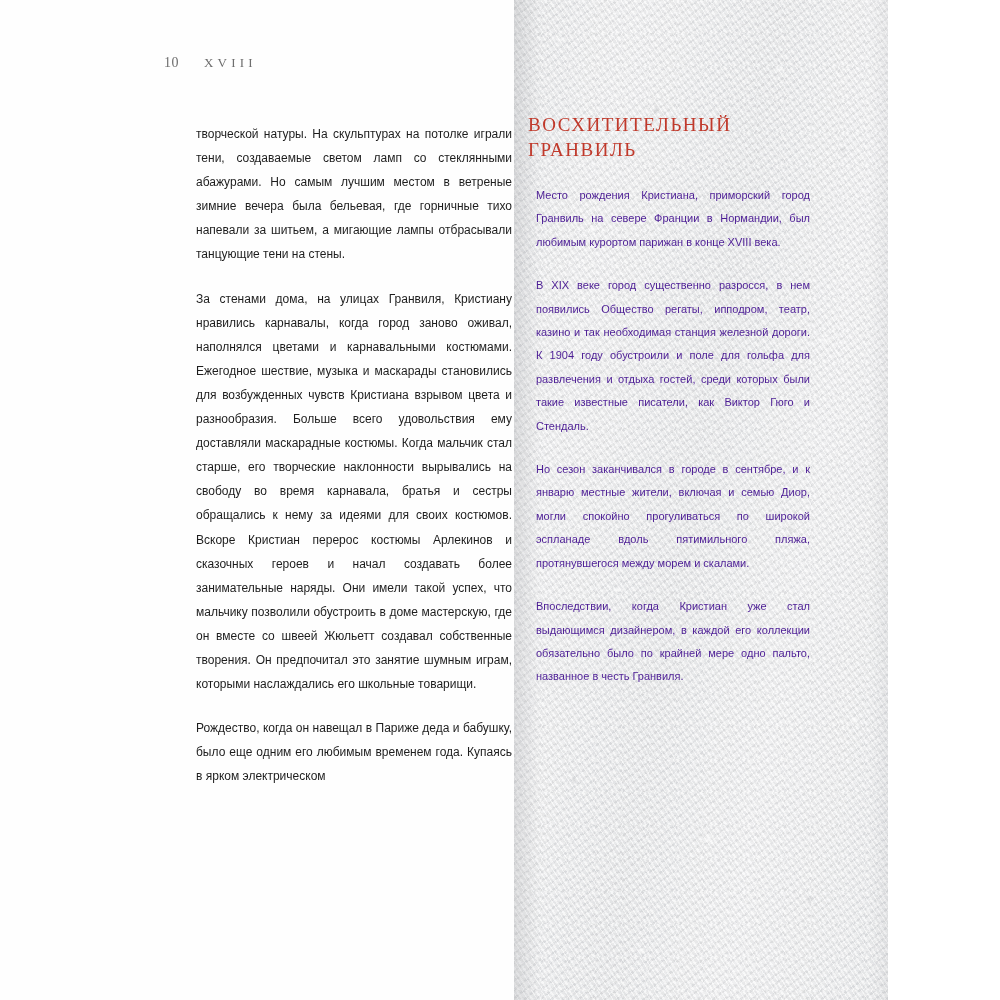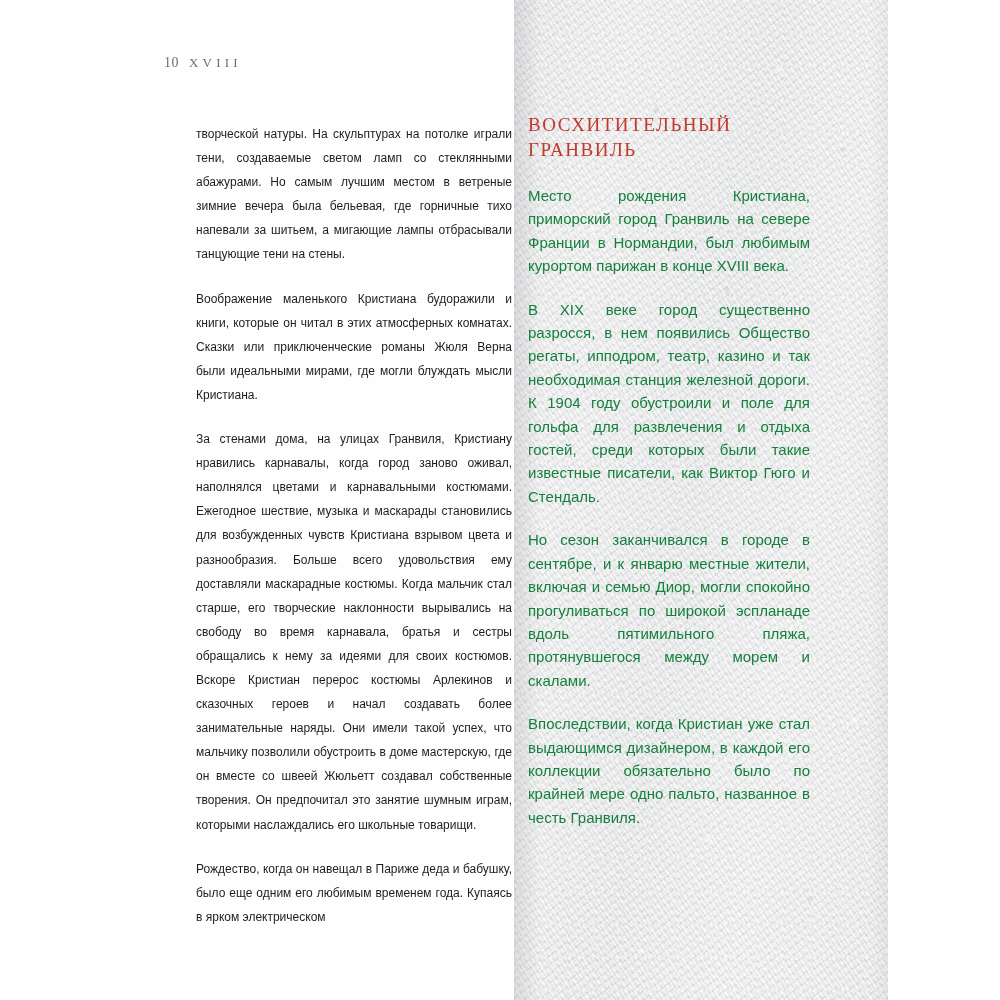--- a/index.html
+++ b/index.html
@@ -97,21 +97,21 @@
     pointer-events: none;
   }
 
   
   #running-head {
     position: absolute;
     left: 164px;
     top: 55px;
     display: flex;
     align-items: center;
-    gap: 10px;
+    gap: 25px;
     font-family: "Liberation Serif", serif;
     color: #6e6e6e;
   }
   #running-head .folio {
     font-size: 14px;
     letter-spacing: .5px;
   }
   #running-head .brand {
     font-size: 13px;
     letter-spacing: 4.2px;
@@ -147,25 +147,25 @@
     margin: 0 0 22px 0;
     font-family: "Liberation Serif", serif;
     font-size: 19px;
     line-height: 25px;
     letter-spacing: 1.5px;
     font-weight: 400;
     color: #c0392b;
     text-transform: uppercase;
   }
   #right-column p {
-    margin: 0 0 20px 0;
+    margin: 0 0 20px 8px;
     font-family: "Liberation Sans", sans-serif;
-    font-size: 15px;
+    font-size: 11px;
     line-height: 23.4px;
-    color: #15803d;
+    color: #4c1d95;
     text-align: justify;
     text-justify: inter-word;
     hyphens: manual;
   }
   #right-column p:last-child { margin-bottom: 0; }
 </style>
 </head>
 <body>
 
 <div id="spread">
@@ -173,21 +173,20 @@
   <div id="left-page"></div>
   <div id="right-page"></div>
 
   <div id="running-head">
     <span class="folio">10</span>
     <span class="brand">XVIII</span>
   </div>
 
   <div id="left-column">
     <p>творческой натуры. На скульптурах на потолке играли тени, создаваемые светом ламп со стеклянными абажурами. Но самым лучшим местом в ветреные зимние вечера была бельевая, где горничные тихо напевали за шитьем, а мигающие лампы отбрасывали танцующие тени на стены.</p>
-    <p>Воображение маленького Кристиана будоражили и книги, которые он читал в этих атмосферных комнатах. Сказки или приключенческие романы Жюля Верна были идеальными мирами, где могли блуждать мысли Кристиана.</p>
     <p>За стенами дома, на улицах Гранвиля, Кристиану нравились карнавалы, когда город заново оживал, наполнялся цветами и карнавальными костюмами. Ежегодное шествие, музыка и маскарады становились для возбужденных чувств Кристиана взрывом цвета и разнообразия. Больше всего удовольствия ему доставляли маскарадные костюмы. Когда мальчик стал старше, его творческие наклонности вырывались на свободу во время карнавала, братья и сестры обращались к нему за идеями для своих костюмов. Вскоре Кристиан перерос костюмы Арлекинов и сказочных героев и начал создавать более занимательные наряды. Они имели такой успех, что мальчику позволили обустроить в доме мастерскую, где он вместе со швеей Жюльетт создавал собственные творения. Он предпочитал это занятие шумным играм, которыми наслаждались его школьные товарищи.</p>
     <p>Рождество, когда он навещал в Париже деда и бабушку, было еще одним его любимым временем года. Купаясь в ярком электрическом</p>
   </div>
 
   <div id="right-column">
     <h2 id="section-heading">ВОСХИТИТЕЛЬНЫЙ ГРАНВИЛЬ</h2>
     <p>Место рождения Кристиана, приморский город Гранвиль на севере Франции в Нормандии, был любимым курортом парижан в конце XVIII века.</p>
     <p>В XIX веке город существенно разросся, в нем появились Общество регаты, ипподром, театр, казино и так необходимая станция железной дороги. К 1904 году обустроили и поле для гольфа для развлечения и отдыха гостей, среди которых были такие известные писатели, как Виктор Гюго и Стендаль.</p>
     <p>Но сезон заканчивался в городе в сентябре, и к январю местные жители, включая и семью Диор, могли спокойно прогуливаться по широкой эспланаде вдоль пятимильного пляжа, протянувшегося между морем и скалами.</p>
     <p>Впоследствии, когда Кристиан уже стал выдающимся дизайнером, в каждой его коллекции обязательно было по крайней мере одно пальто, названное в честь Гранвиля.</p>

